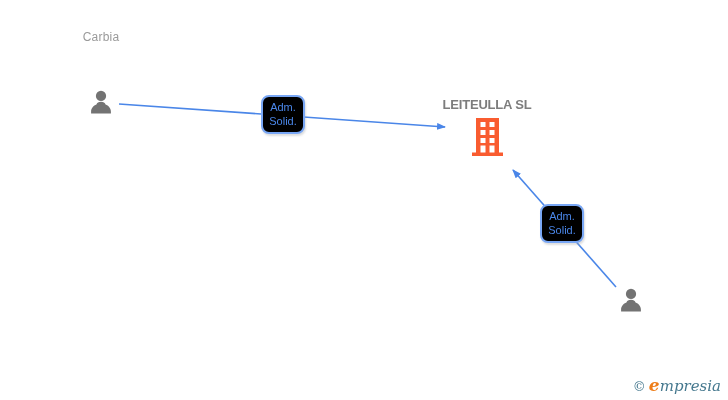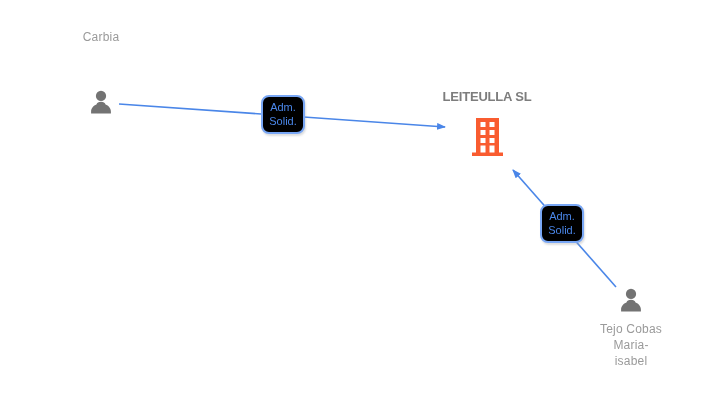--- a/index.html
+++ b/index.html
@@ -111,21 +111,21 @@
   <div class="node person-name" style="left:36px; top:29px;">
     <div>Carbia</div>
   </div>
   <div class="node" style="left:87px; top:88px;">
     <svg class="person-icon" viewBox="0 0 24 24" xmlns="http://www.w3.org/2000/svg">
       <circle cx="12" cy="6.4" r="4.4" fill="currentColor"></circle>
       <path fill="currentColor" d="M12 11.4c-2.1 0-3.4 1-3.9 2.3-2.5 0.7-4.6 3.2-4.6 6.3v1.5h17v-1.5c0-3.1-2.1-5.6-4.6-6.3-0.5-1.3-1.8-2.3-3.9-2.3z"></path>
     </svg>
   </div>
 
-  <div class="node company-name" style="left:417px; top:89px;">LEITEULLA SL</div>
+  <div class="node company-name" style="left:417px; top:97px;">LEITEULLA SL</div>
   <div class="node" style="left:471px; top:117px;">
     <svg class="building-icon" viewBox="0 0 33 40" xmlns="http://www.w3.org/2000/svg">
       <rect x="1" y="35.5" width="31" height="3.5" fill="currentColor"></rect>
       <rect x="5" y="1" width="23" height="35" fill="currentColor"></rect>
       <rect x="9.5" y="5" width="5" height="5" fill="#ffffff"></rect>
       <rect x="18.5" y="5" width="5" height="5" fill="#ffffff"></rect>
       <rect x="9.5" y="13" width="5" height="5" fill="#ffffff"></rect>
       <rect x="18.5" y="13" width="5" height="5" fill="#ffffff"></rect>
       <rect x="9.5" y="21" width="5" height="5" fill="#ffffff"></rect>
       <rect x="18.5" y="21" width="5" height="5" fill="#ffffff"></rect>
@@ -133,29 +133,27 @@
       <rect x="18.5" y="28.5" width="5" height="7" fill="#ffffff"></rect>
     </svg>
   </div>
 
   <div class="node" style="left:617px; top:286px;">
     <svg class="person-icon" viewBox="0 0 24 24" xmlns="http://www.w3.org/2000/svg">
       <circle cx="12" cy="6.4" r="4.4" fill="currentColor"></circle>
       <path fill="currentColor" d="M12 11.4c-2.1 0-3.4 1-3.9 2.3-2.5 0.7-4.6 3.2-4.6 6.3v1.5h17v-1.5c0-3.1-2.1-5.6-4.6-6.3-0.5-1.3-1.8-2.3-3.9-2.3z"></path>
     </svg>
   </div>
-  <div class="node person-name" style="left:566px; top:321px;">
-    <div>Tejo Cobas</div>
-    <div>Maria-</div>
-    <div>isabel</div>
-  </div>
 
   <div class="edge-label" style="left:261px; top:95px;">
     <div>Adm.</div>
     <div>Solid.</div>
   </div>
   <div class="edge-label" style="left:540px; top:204px;">
     <div>Adm.</div>
     <div>Solid.</div>
   </div>
 
+  <div class="logo">
+    <span class="copy">©</span><span class="brand-e">e</span><span class="brand-rest">mpresia</span>
+  </div>
 
 </div>
 
 </body></html>

